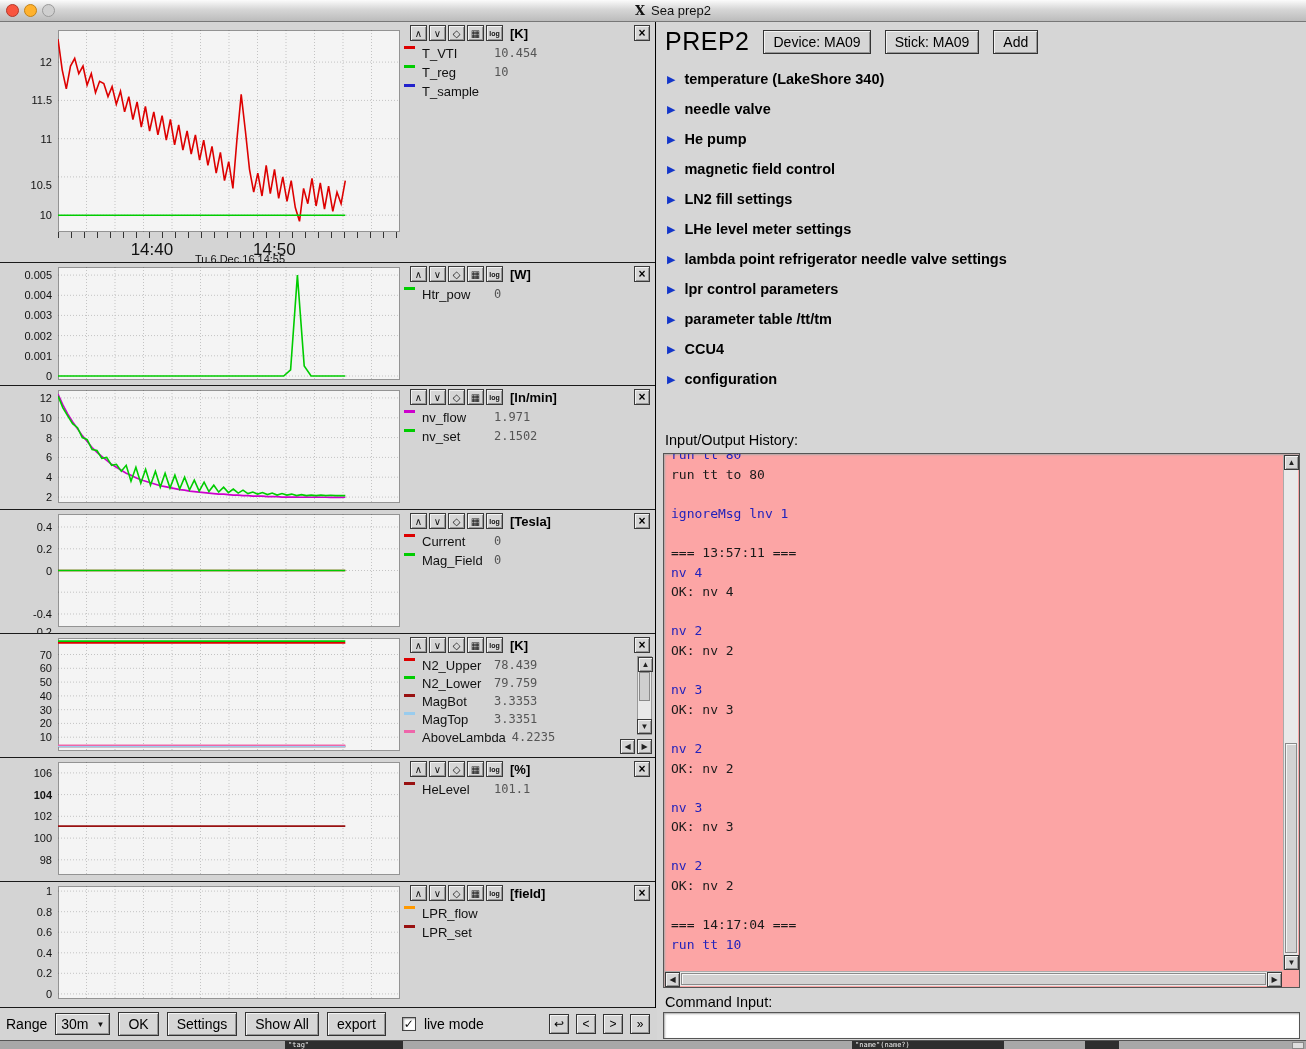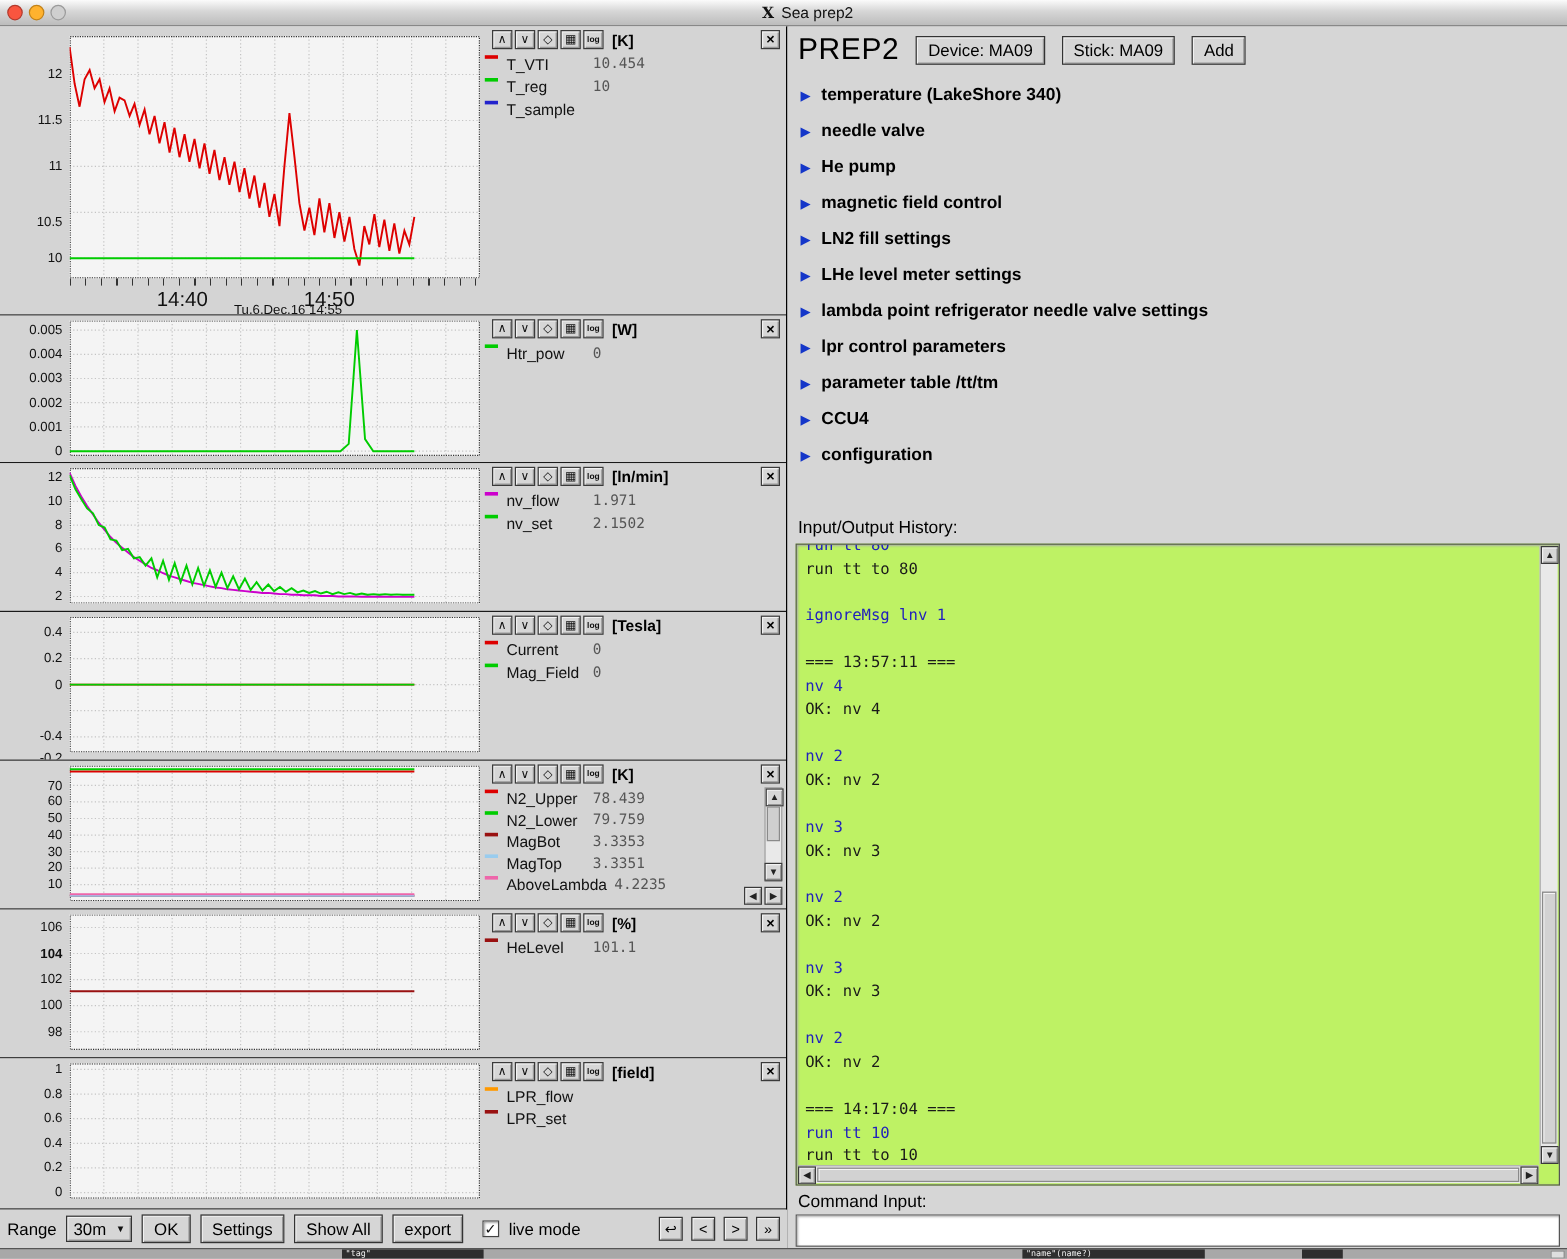--- a/index.html
+++ b/index.html
@@ -67,21 +67,21 @@
 
   
   #right{position:absolute;left:657px;top:22px;right:0;bottom:9px;background:#d6d6d6;}
   #prep-header{position:absolute;top:5px;left:8px;display:flex;align-items:center;gap:14px;}
   #prep-title{font-size:25px;font-weight:normal;color:#000;letter-spacing:0.5px;}
   #tree{position:absolute;top:42px;left:10px;right:8px;}
   .titem{height:30px;display:flex;align-items:center;gap:9px;}
   .tri{color:#1436c9;font-size:11px;}
   .tlabel{font-size:14.5px;font-weight:bold;color:#000;}
   #io-label{position:absolute;top:410px;left:8px;font-size:14.5px;color:#000;}
-  #console{position:absolute;top:431px;left:6px;right:6px;height:535px;background:#bef264;
+  #console{position:absolute;top:431px;left:6px;right:6px;height:535px;background:#fca5a5;
     border:1px solid #555;box-shadow:inset 1px 1px 2px #aaa;overflow:hidden;}
   #console-lines{position:absolute;top:-9px;left:7px;right:19px;bottom:16px;overflow:hidden;}
   .cline{font-family:"DejaVu Sans Mono",monospace;font-size:13px;line-height:19.6px;white-space:pre;color:#1a1a1a;}
   .cline.cmd{color:#2222bb;}
   .vscroll{position:absolute;top:1px;right:1px;bottom:17px;width:15px;background:#e9e9e9;border-left:1px solid #aaa;}
   .vthumb{position:absolute;left:1px;right:1px;top:56%;bottom:17px;background:#d2d2d2;border:1px solid #8a8a8a;box-shadow:inset 1px 1px 0 #f5f5f5;}
   .vscroll .sbottom{position:absolute;bottom:0;left:0;}
   .hscroll{position:absolute;left:1px;right:17px;bottom:1px;height:15px;background:#e9e9e9;border-top:1px solid #aaa;}
   .hthumb{position:absolute;top:1px;bottom:1px;left:16px;right:16px;background:#d2d2d2;border:1px solid #8a8a8a;box-shadow:inset 1px 1px 0 #f5f5f5;}
   .hscroll .sright{position:absolute;right:0;top:0;}
@@ -589,21 +589,20 @@
           <div class="cline out">OK: nv 2</div>
           <div class="cline out">&nbsp;</div>
           <div class="cline cmd">nv 3</div>
           <div class="cline out">OK: nv 3</div>
           <div class="cline out">&nbsp;</div>
           <div class="cline cmd">nv 2</div>
           <div class="cline out">OK: nv 2</div>
           <div class="cline out">&nbsp;</div>
           <div class="cline out">=== 14:17:04 ===</div>
           <div class="cline cmd">run tt 10</div>
-          <div class="cline out">run tt to 10</div>
         </div>
       <div class="vscroll">
         <div class="sarrow">▲</div>
         <div class="vthumb"></div>
         <div class="sarrow sbottom">▼</div>
       </div>
       <div class="hscroll">
         <div class="sarrow">◀</div>
         <div class="hthumb"></div>
         <div class="sarrow sright">▶</div>

